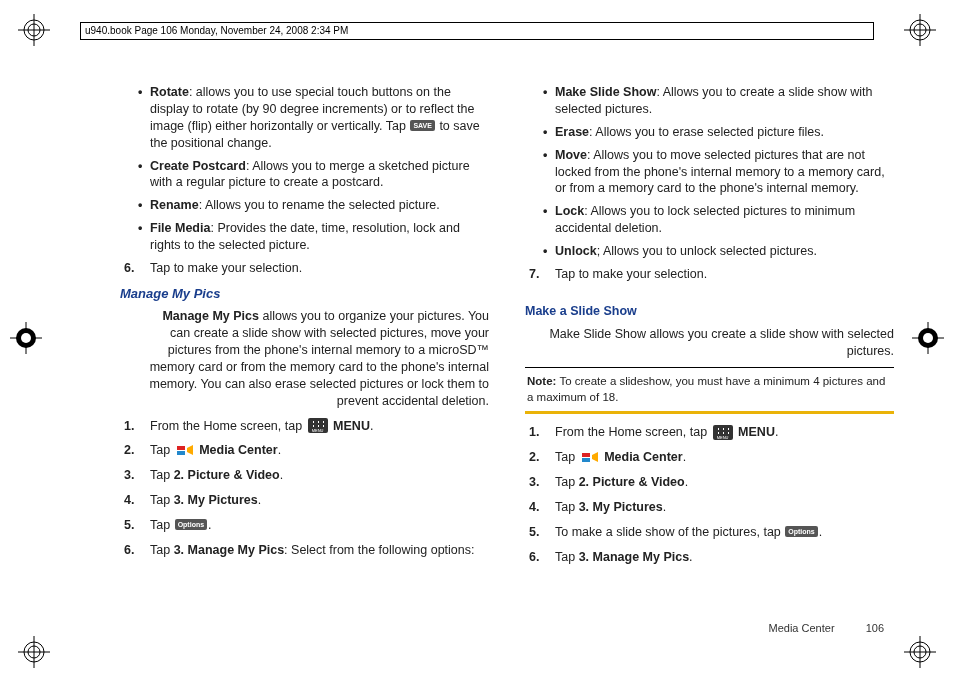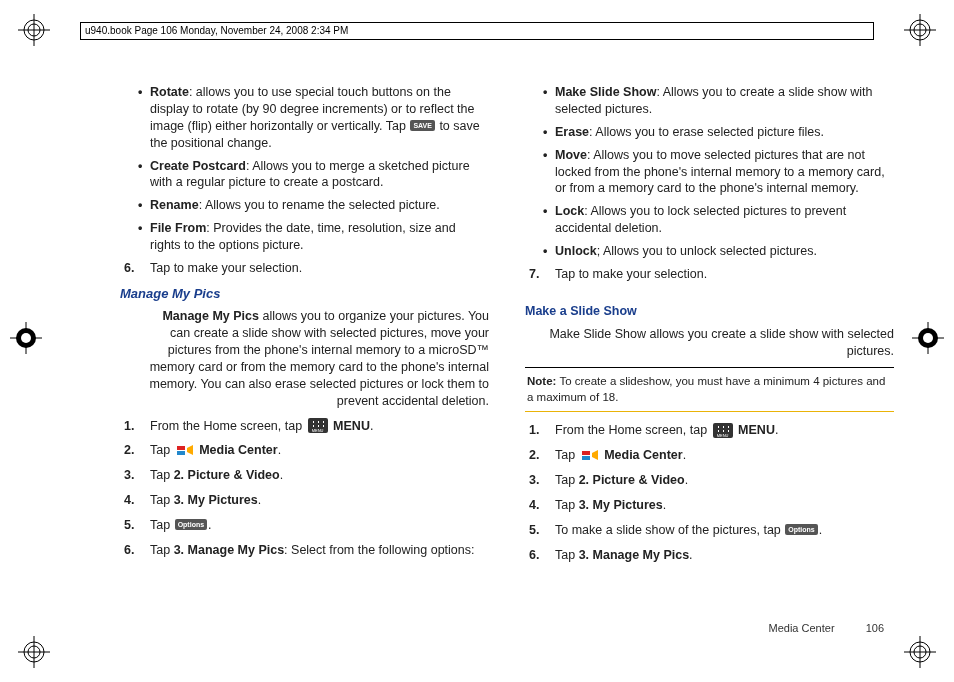--- a/index.html
+++ b/index.html
@@ -99,21 +99,21 @@
     font-weight: bold;
     font-size: 12.5px;
     margin: 20px 0 6px 0;
   }
   .para {
     margin: 0 0 8px 20px;
     text-align: right;
   }
   .note-block {
     border-top: 1px solid #000;
-    border-bottom: 1px solid #eab308;
+    border-bottom: 3px solid #eab308;
     padding: 6px 2px;
     margin: 8px 0 10px 0;
     font-family: "Arial Narrow", Arial, sans-serif;
     font-size: 11.5px;
   }
   .icon-btn {
     display: inline-block;
     vertical-align: middle;
     background: #555;
     color: #fff;
@@ -219,21 +219,21 @@
 
 <div class="page">
 
   <div class="col">
     <ul class="bullets condensed">
       <li>
         <span class="b">Rotate</span><span>: allows you to use special touch buttons on the display to rotate (by 90 degree increments) or to reflect the image (flip) either horizontally or vertically. Tap </span><span class="icon-btn">SAVE</span><span> to save the positional change.</span>
       </li>
       <li><span class="b">Create Postcard</span><span>: Allows you to merge a sketched picture with a regular picture to create a postcard.</span></li>
       <li><span class="b">Rename</span><span>: Allows you to rename the selected picture.</span></li>
-      <li><span class="b">File From</span><span>: Provides the date, time, resolution, size and rights to the options picture.</span></li>
+      <li><span class="b">File Media</span><span>: Provides the date, time, resolution, lock and rights to the selected picture.</span></li>
     </ul>
     <ol class="steps">
       <li><span class="num">6.</span><span>Tap to make your selection.</span></li>
     </ol>
 
     <div class="section-h">Manage My Pics</div>
     <p class="para"><span class="b">Manage My Pics</span><span> allows you to organize your pictures. You can create a slide show with selected pictures, move your pictures from the phone's internal memory to a microSD™ memory card or from the memory card to the phone's internal memory. You can also erase selected pictures or lock them to prevent accidental deletion.</span></p>
 
     <ol class="steps" id="left-steps">
         <li><span class="num">1.</span><span>From the Home screen, tap </span><span class="icon-menu"></span><span> </span><span class="b">MENU</span><span>.</span></li>
@@ -247,21 +247,21 @@
         <li><span class="num">5.</span><span>Tap </span><span class="icon-btn">Options</span><span>.</span></li>
         <li><span class="num">6.</span><span>Tap </span><span class="b">3. Manage My Pics</span><span>: Select from the following options:</span></li>
       </ol>
   </div>
 
   <div class="col">
     <ul class="bullets condensed">
       <li><span class="b">Make Slide Show</span><span>: Allows you to create a slide show with selected pictures.</span></li>
       <li><span class="b">Erase</span><span>: Allows you to erase selected picture files.</span></li>
       <li><span class="b">Move</span><span>: Allows you to move selected pictures that are not locked from the phone's internal memory to a memory card, or from a memory card to the phone's internal memory.</span></li>
-      <li><span class="b">Lock</span><span>: Allows you to lock selected pictures to prevent accidental deletion.</span></li>
+      <li><span class="b">Lock</span><span>: Allows you to lock selected pictures to minimum accidental deletion.</span></li>
       <li><span class="b">Unlock</span><span>; Allows you to unlock selected pictures.</span></li>
     </ul>
     <ol class="steps">
       <li><span class="num">7.</span><span>Tap to make your selection.</span></li>
     </ol>
 
     <div class="section-h2">Make a Slide Show</div>
     <p class="para">Make Slide Show allows you create a slide show with selected pictures.</p>
 
     <div class="note-block">

